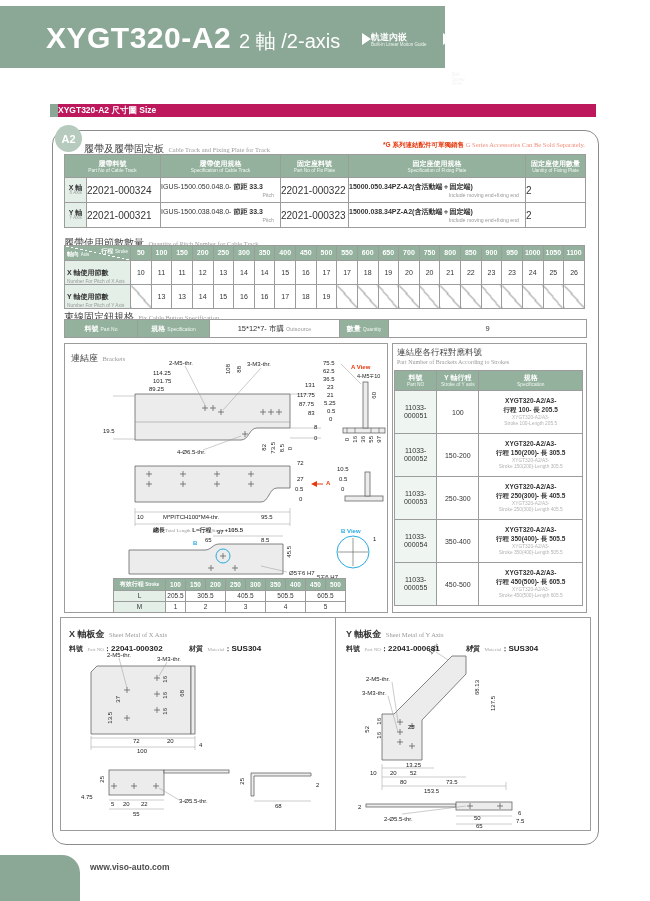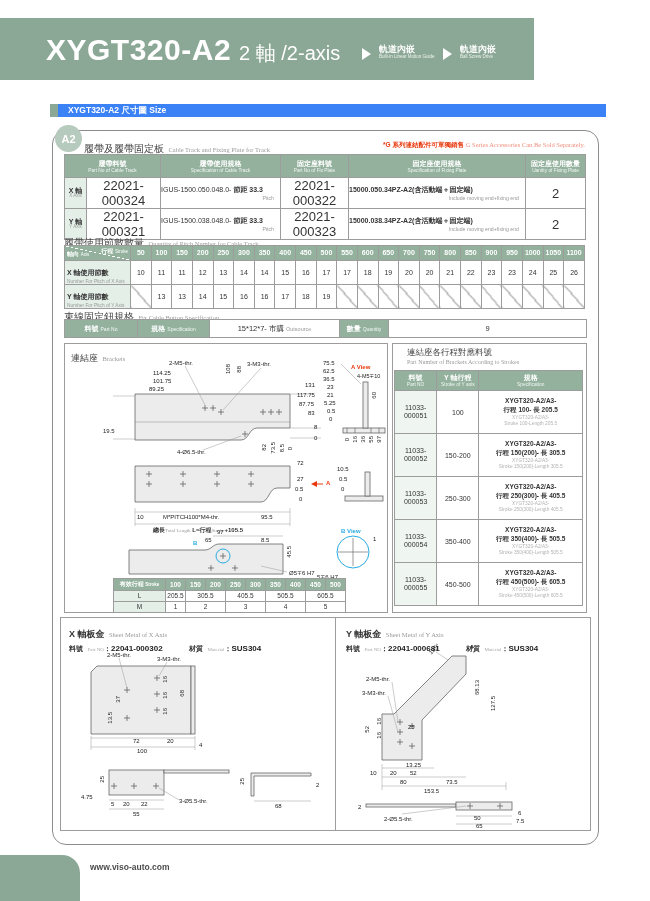--- a/index.html
+++ b/index.html
@@ -2,45 +2,45 @@
 <html><head>
 <meta charset="utf-8">
 <style>
   html,body{margin:0;padding:0}
   body{width:650px;height:901px;background:#fff;font-family:"Liberation Sans","DejaVu Sans",sans-serif;color:#333;position:relative;overflow:hidden}
   .abs{position:absolute}
   
   .band{background:#8BA795}
   .model{font-size:30px;font-weight:bold;color:#fff;letter-spacing:.5px}
   .axisttl{font-size:20px;color:#fff;margin-left:8px}
-  .badge{display:flex;align-items:flex-end;gap:8px}
+  .badge{display:flex;align-items:flex-start;gap:0}
   .tri{width:0;height:0;border-left:9px solid #fff;border-top:6px solid transparent;border-bottom:6px solid transparent}
   .bzh{font-size:9px;font-weight:bold;color:#fff;display:block;line-height:1.1}
   .ben{font-size:4.5px;color:#eef4ef;display:block;line-height:1.1}
   
-  .secbar{background:#3b82f6;color:#fff;font-size:8.5px;font-weight:bold;display:flex;align-items:center;padding-left:10px}
+  .secbar{background:#be185d;color:#fff;font-size:8.5px;font-weight:bold;display:flex;align-items:center;padding-left:0}
   .sqgreen{background:#8BA795}
   
   .mainbox{border:1.5px solid #8c8c8c;border-radius:14px;background:#fff}
   .a2badge{background:#b6cabd;color:#fff;font-weight:bold;font-size:11px;border-radius:50%;display:flex;align-items:center;justify-content:center}
   .t{font-size:10px;font-weight:normal;color:#404040}
   .te{font-size:6.5px;color:#9a9a9a;font-family:"Liberation Serif",serif;font-weight:normal}
   .rednote{font-size:6.5px;color:#E8380D;font-weight:bold}
   .rednote .en{color:#ef8f7c;font-weight:normal;font-family:"Liberation Serif",serif}
   
   table{border-collapse:collapse}
   .dtable{width:521px;table-layout:fixed}
   .dtable th,.dtable td{border:1px solid #9c9c9c;padding:0;overflow:hidden}
   .gh{background:#93B19D;color:#fff;text-align:center}
   .gh .hz{font-size:7px;font-weight:bold;line-height:1.3}
   .gh .he{font-size:4.8px;font-weight:normal;line-height:1.2;color:#f2f7f3}
   .lg{background:#E4EFE8}
   .axcell .az{font-size:7px;font-weight:bold;color:#333;line-height:1.1;display:block}
   .axcell .ae{font-size:4.5px;color:#999;line-height:1.1;display:block}
-  .pn{font-size:13px;text-align:center}
+  .pn{font-size:10px;text-align:left}
   .spec{font-size:7px;text-align:left;padding-left:3px}
   .pitchz{font-size:7px;font-weight:bold}
   .pitche{font-size:4.8px;color:#999}
   .fs2{font-size:5.2px;color:#999;text-align:right;padding-right:6px}
   .diag{background:linear-gradient(to top right,transparent 47.5%,#b5b5b5 47.5%,#b5b5b5 52.5%,transparent 52.5%)}
   .corner{position:relative;background:#93B19D}
   .corner .dline{position:absolute;left:0;top:0;width:100%;height:100%;background:linear-gradient(to top right,transparent 49%,#fff 49%,#fff 51%,transparent 51%)}
   .corner .ct{position:absolute;right:2px;top:1px;color:#fff;font-size:6px;font-weight:bold}
   .corner .cb{position:absolute;left:2px;bottom:1px;color:#fff;font-size:6px;font-weight:bold}
   .vals{font-size:7px;text-align:center}
@@ -77,21 +77,21 @@
   .she{font-size:6.5px;color:#999;font-family:"Liberation Serif",serif}
   .prow .z{font-size:7px;font-weight:bold}
   .prow .e{font-size:5px;color:#aaa;font-family:"Liberation Serif",serif}
   .prow .v{font-size:8px;font-weight:bold;color:#222}
   svg{position:absolute;left:0;top:0}
   .footer-url{font-size:8.5px;font-weight:bold;color:#4d4d4d}
 </style>
 </head>
 <body>
 
-<div class="abs band" style="left:0;top:18px;width:534px;height:62px">
+<div class="abs band" style="left:0;top:6px;width:445px;height:62px">
   <div class="abs" style="left:46px;top:15px;white-space:nowrap">
     <span class="model">XYGT320-A2</span><span class="axisttl">2 軸 /2-axis</span>
   </div>
   <div class="abs badge" style="left:362px;top:27px">
     <span class="tri"></span>
     <span>
         <span class="bzh">軌道內嵌</span>
         <span class="ben">Built-in Linear Motion Guide</span>
       </span>
   </div>
@@ -476,21 +476,21 @@
             <td colspan="2">2</td>
             <td colspan="2">3</td>
             <td colspan="2">4</td>
             <td colspan="2">5</td>
       </tr>
     </tbody>
       </table>
   </div>
 
   <div class="abs gbox" style="left:340px;top:213px;width:193px;height:268px">
-    <div class="abs" style="left:14px;top:3px">
+    <div class="abs" style="left:4px;top:3px">
       <div class="t" style="font-size:8.5px">連結座各行程對應料號</div>
       <div class="te" style="font-size:6px">Part Number of Brackets According to Strokes</div>
     </div>
     <table class="bp abs" style="left:1px;top:26px">
       <colgroup>
           <col style="width:42px">
           <col style="width:42px">
           <col style="width:103px">
         </colgroup>
       <tbody>

